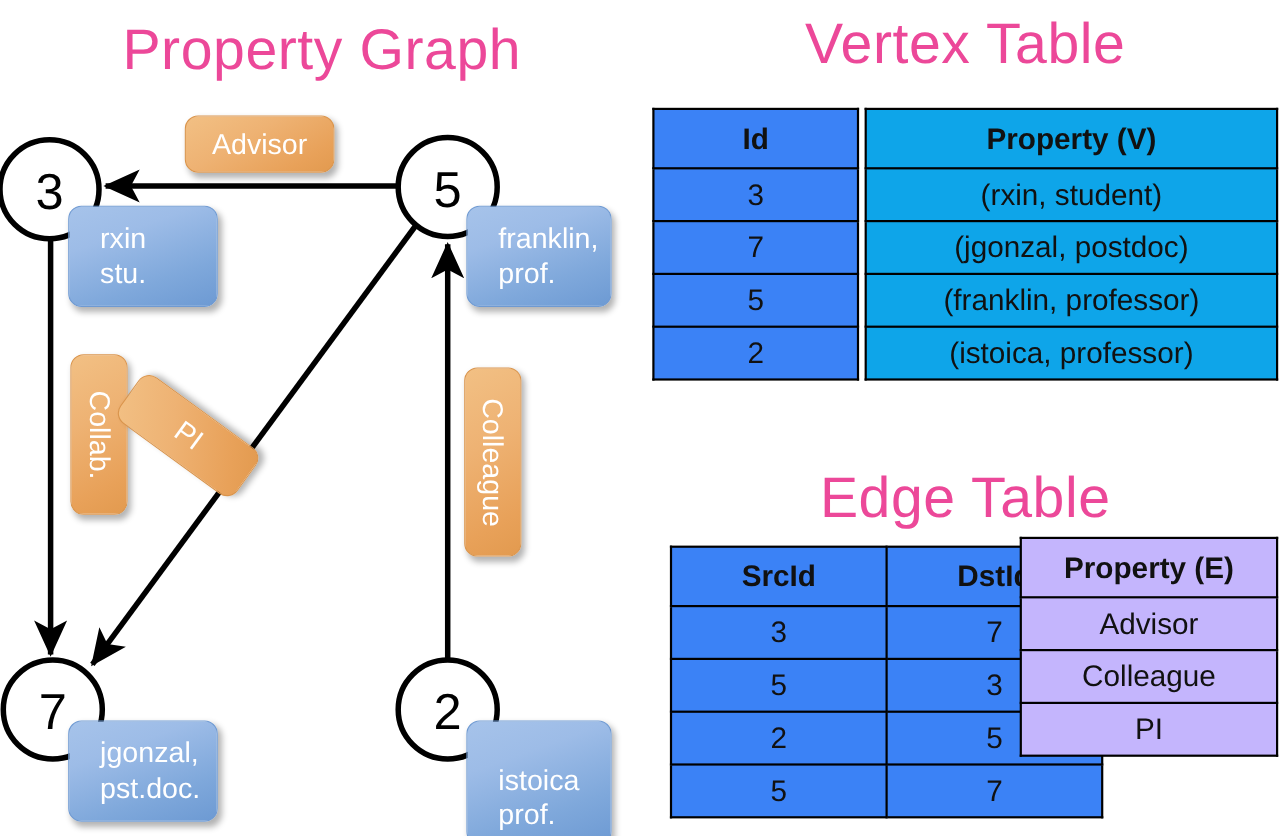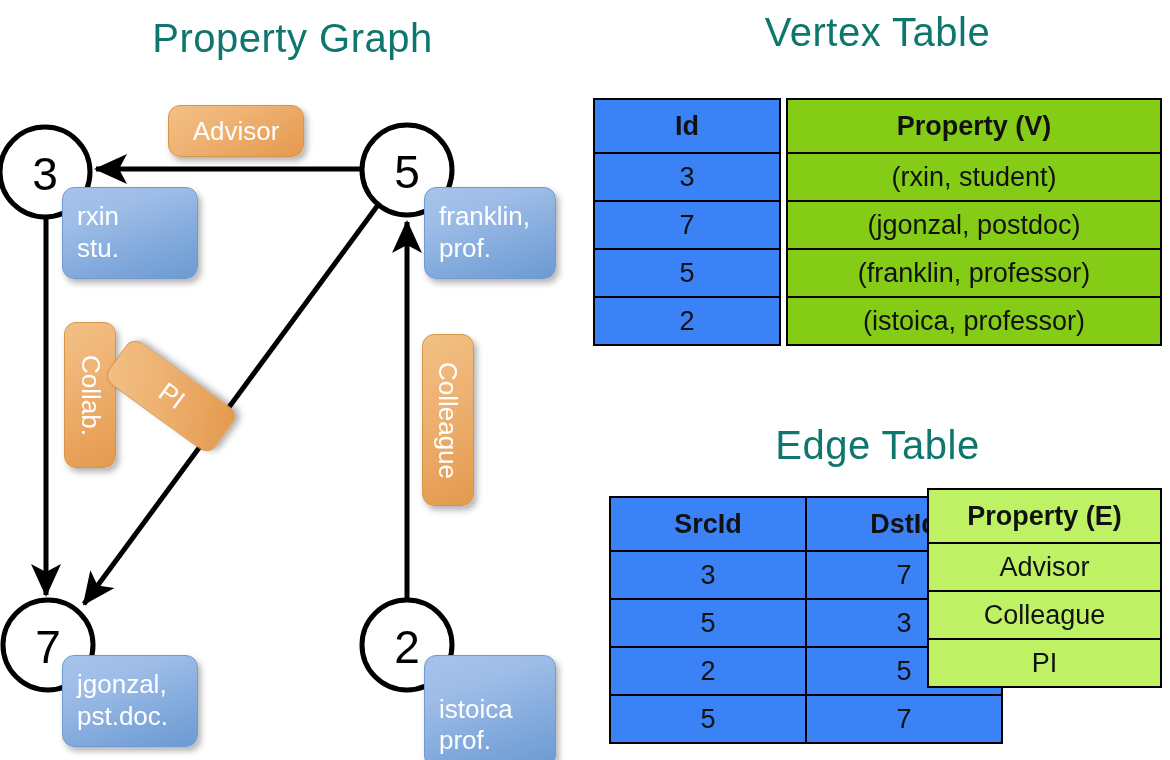--- a/index.html
+++ b/index.html
@@ -29,23 +29,23 @@
     width: 585px; height: 760px;
   }
 
   
   .panel-title {
     position: absolute;
     width: 100%;
     text-align: center;
     font-family: "Liberation Sans", sans-serif;
     font-weight: 300;
-    font-size: 40px;
+    font-size: 52px;
     letter-spacing: 0.5px;
-    color: #0f766e;
+    color: #ec4899;
     white-space: nowrap;
   }
   #graph-title  { top: 16px; left: 0; }
   #vertex-title { top: 10px; left: 0; }
   #edge-title   { top: 400px; left: 0; margin-top: 23px; }
 
   
   #graph-svg {
     position: absolute;
     left: 0; top: 0;
@@ -79,21 +79,21 @@
     flex-direction: column;
     justify-content: center;
     color: #ffffff;
     font-family: "Liberation Sans", sans-serif;
     font-weight: 400;
     box-shadow: 3px 4px 6px rgba(0,0,0,0.30);
   }
   .prop-box.vertex {
     background: linear-gradient(160deg, #a6c3ea 0%, #9dbce7 30%, #7fa8db 70%, #6d9ad3 100%);
     border: 1px solid #6f9ad2;
-    padding: 10px 14px;
+    padding: 10px 28px;
     font-size: 26px;
     line-height: 1.22;
   }
   .prop-box.edge {
     background: linear-gradient(150deg, #f2c084 0%, #eeb273 40%, #e8a159 80%, #e29a4f 100%);
     border: 1px solid #d9944c;
     align-items: center;
     font-size: 26px;
   }
   .prop-box .line { white-space: nowrap; }
@@ -121,22 +121,22 @@
     color: #111111;
     padding: 0;
     height: 46px;
     white-space: nowrap;
   }
   .tbl th {
     font-weight: 700;
     font-size: 27px;
     height: 52px;
   }
-  .blue-cell  { background: #84cc16; }
-  .peach-cell { background: #bef264; }
+  .blue-cell  { background: #0ea5e9; }
+  .peach-cell { background: #c4b5fd; }
   .white-cell { background: #3b82f6; }
 </style>
 </head>
 <body>
 
 <div id="graph-panel">
 
   <div class="panel-title" id="graph-title">Property Graph</div>
 
   <svg id="graph-svg" viewBox="0 0 585 760">

